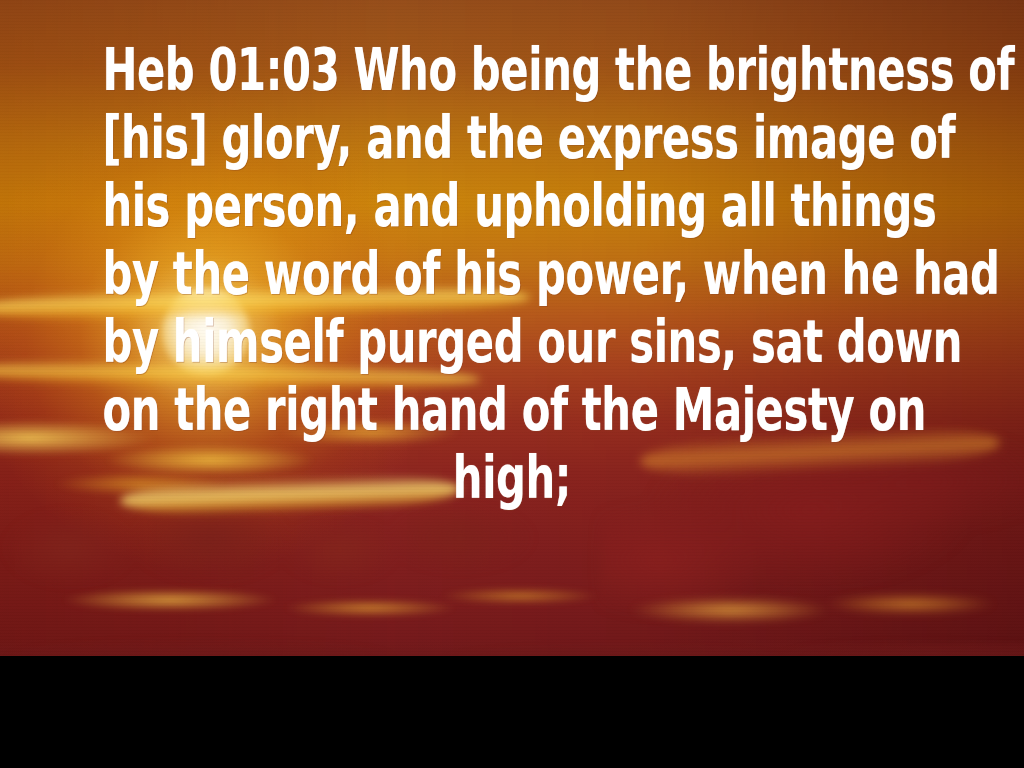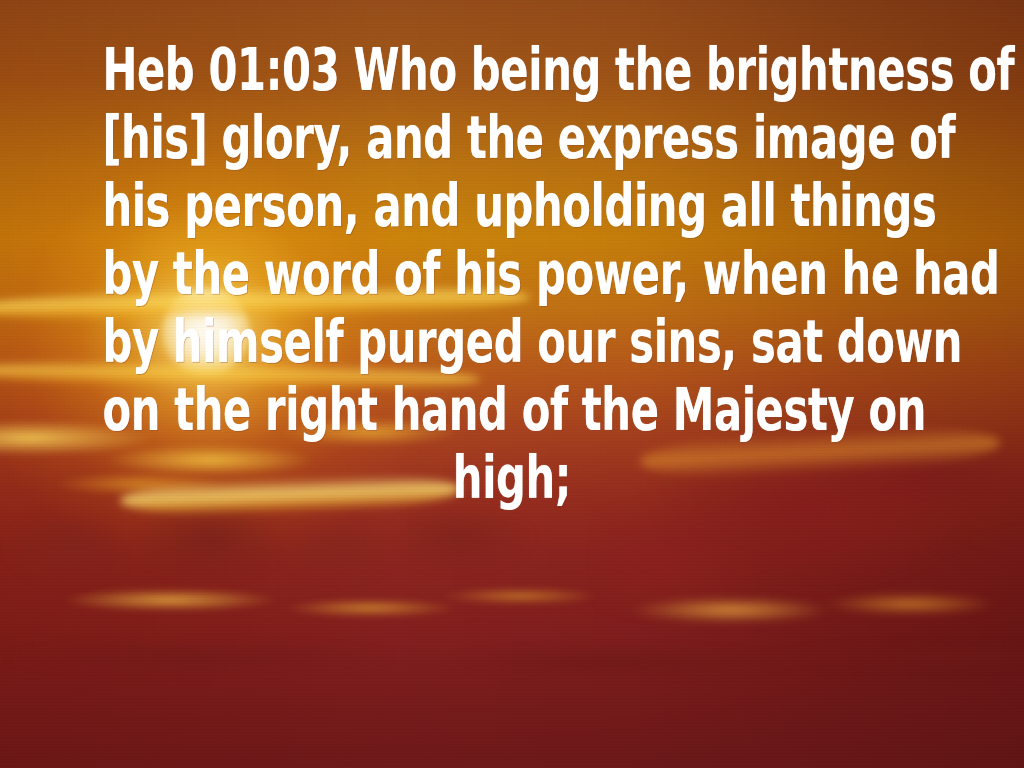--- a/index.html
+++ b/index.html
@@ -3,21 +3,21 @@
 <meta charset="utf-8">
 <style>
   html, body {
     margin: 0;
     padding: 0;
     background: #000;
   }
   #stage {
     position: relative;
     width: 1024px;
-    height: 768px;
+    height: 656px;
     overflow: hidden;
     font-family: "Liberation Sans", sans-serif;
   }
 
   
   .bg-layer {
     position: absolute;
     inset: 0;
     pointer-events: none;
   }

